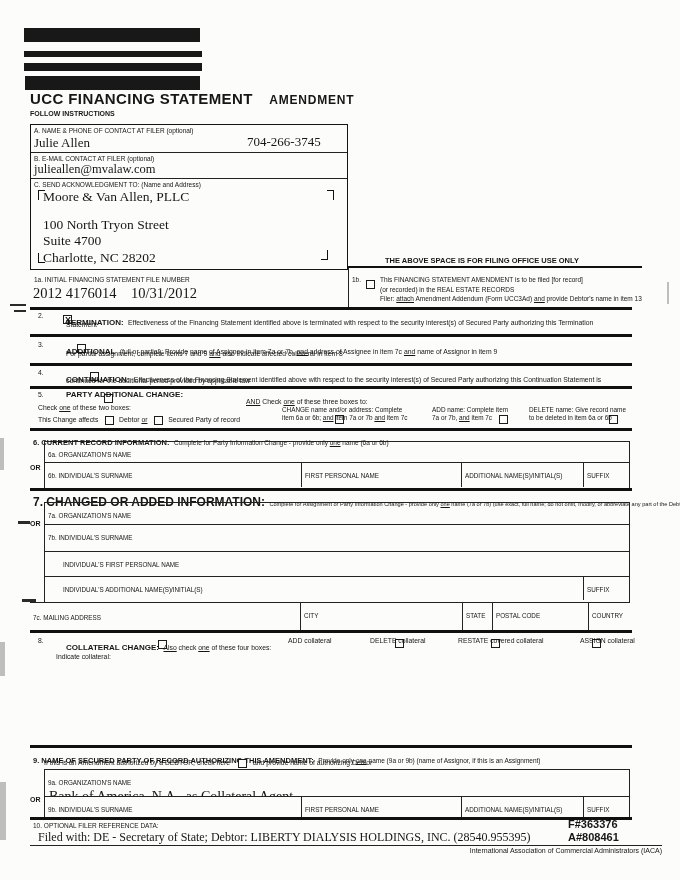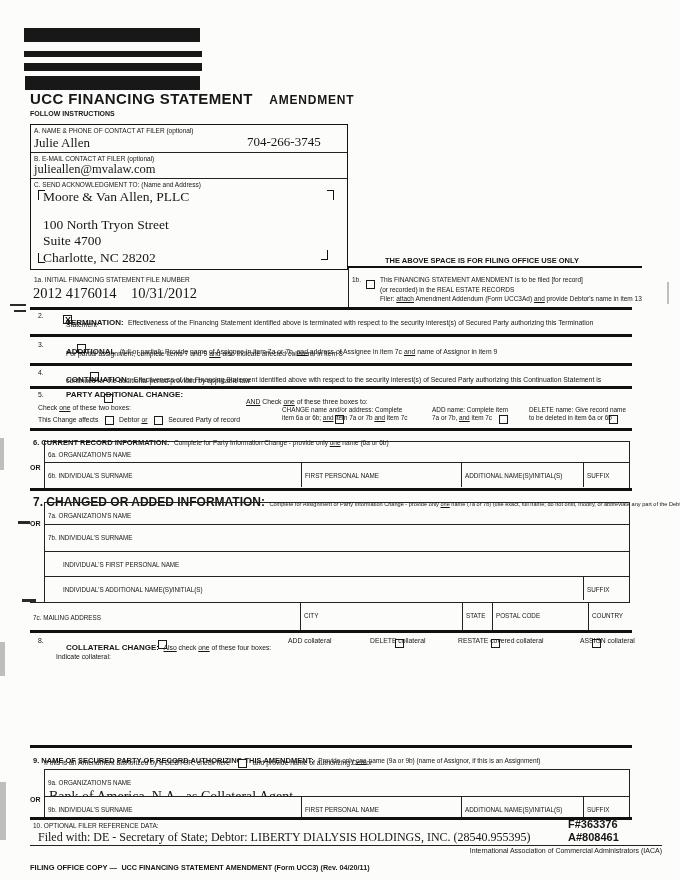--- a/index.html
+++ b/index.html
@@ -250,24 +250,20 @@
   <div class="abs lbl" style="left:33px;top:822px;">10. OPTIONAL FILER REFERENCE DATA:</div>
   <div class="abs serif" style="left:38px;top:830px;font-size:12px;">Filed with: DE - Secretary of State; Debtor: LIBERTY DIALYSIS HOLDINGS, INC. (28540.955395)</div>
   <div class="abs b" style="left:568px;top:818px;font-size:11px;line-height:13px;">
     <div>F#363376</div>
     <div>A#808461</div>
   </div>
 
   
   <div class="thin" style="left:30px;top:845px;width:632px;"></div>
   <div class="abs" style="left:30px;top:847px;width:632px;text-align:right;font-size:7px;">International Association of Commercial Administrators (IACA)</div>
-  <div class="abs" style="left:30px;top:856px;white-space:nowrap;">
-    <span class="b" style="font-size:7.5px;">FILING OFFICE COPY —</span>
-    <span class="b" style="font-size:7.2px;font-weight:600;"> UCC FINANCING STATEMENT AMENDMENT (Form UCC3) (Rev. 04/20/11)</span>
-  </div>
 
   
   <div class="dash" style="left:10px;top:304px;width:16px;height:2px;"></div>
   <div class="dash" style="left:14px;top:310px;width:12px;height:2px;"></div>
   <div class="dash" style="left:18px;top:521px;width:12px;height:2.5px;"></div>
   <div class="dash" style="left:22px;top:599px;width:14px;height:2.5px;"></div>
   <div class="smudge" style="left:0;top:438px;width:4px;height:32px;"></div>
   <div class="smudge" style="left:0;top:642px;width:5px;height:34px;"></div>
   <div class="smudge" style="left:0;top:782px;width:6px;height:58px;"></div>
   <div class="smudge" style="left:667px;top:282px;width:2px;height:22px;"></div>

